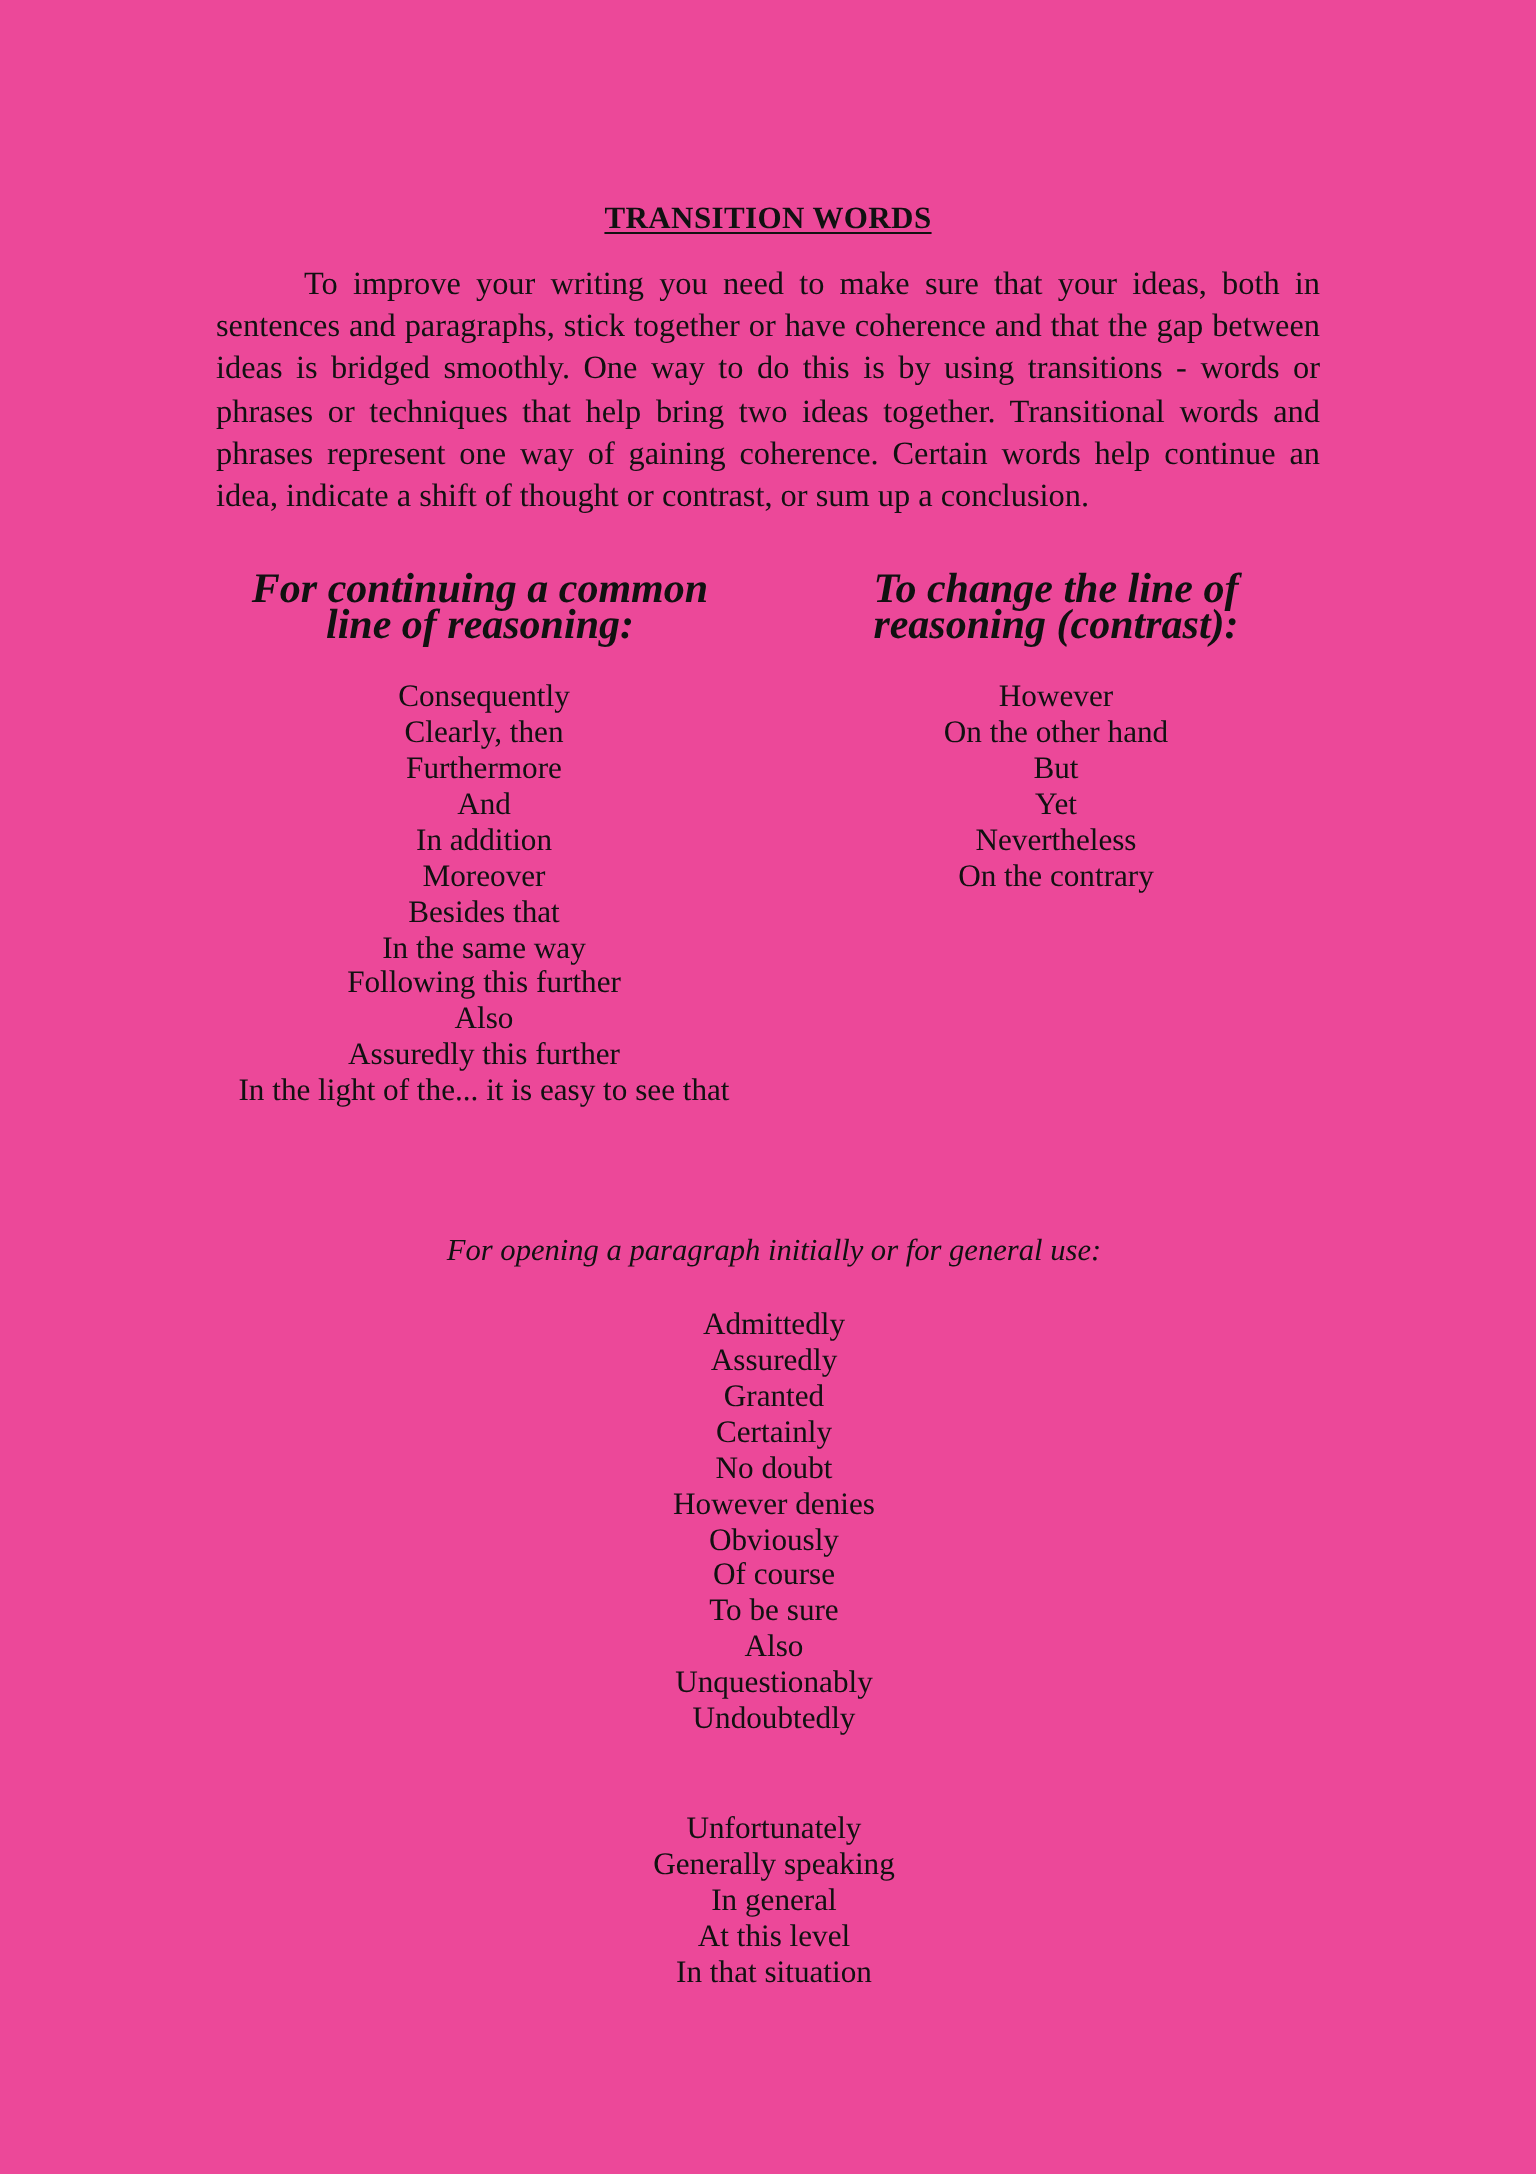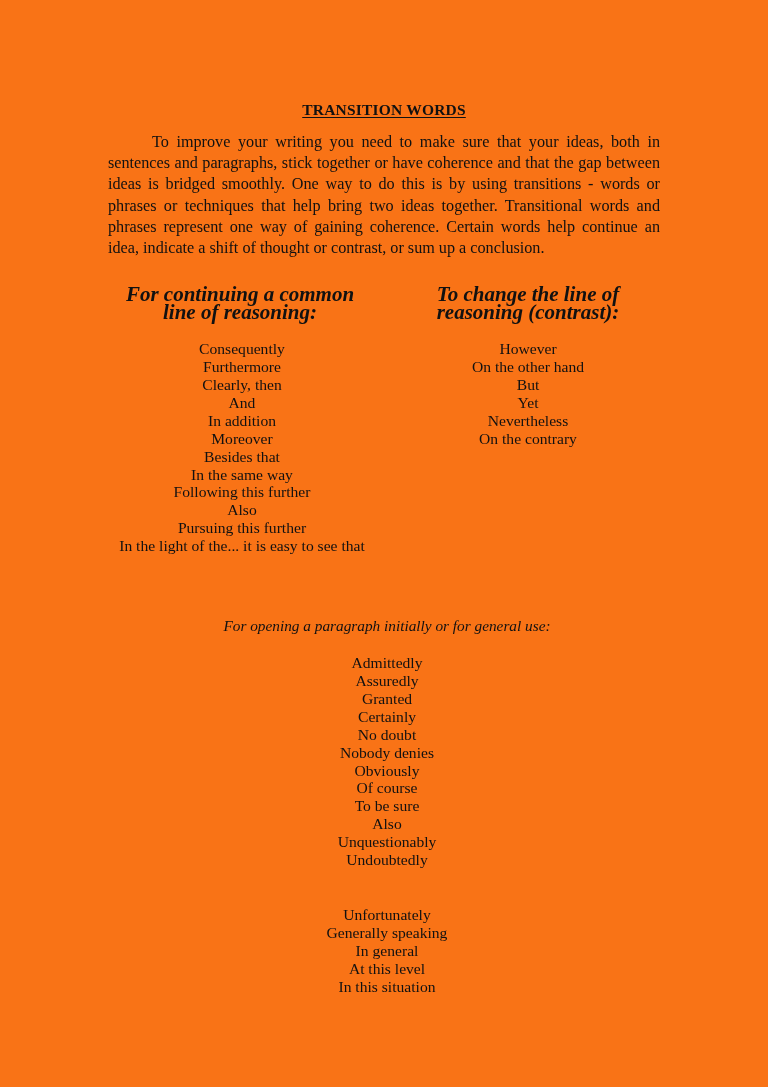--- a/index.html
+++ b/index.html
@@ -15,21 +15,21 @@
     font-family: "Liberation Serif", "DejaVu Serif", serif;
     color: #111111;
     -webkit-font-smoothing: antialiased;
   }
   .page {
     position: absolute;
     left: 0;
     top: 0;
     width: 768px;
     height: 1087px;
-    background: #f97316;
+    background: #ec4899;
     overflow: hidden;
   }
   .content {
     position: absolute;
     left: 108px;
     top: 100px;
     width: 552px;
   }
 
   
@@ -129,30 +129,30 @@
     <h1 class="doc-title"><span>TRANSITION WORDS</span></h1>
 
     <p class="intro">To improve your writing you need to make sure that your ideas, both in sentences and paragraphs, stick together or have coherence and that the gap between ideas is bridged smoothly. One way to do this is by using transitions - words or phrases or techniques that help bring two ideas together. Transitional words and phrases represent one way of gaining coherence. Certain words help continue an idea, indicate a shift of thought or contrast, or sum up a conclusion.</p>
 
     <div class="columns">
 
       <div class="col col-left">
         <div class="col-heading">For continuing a common line of reasoning:</div>
         <ul class="word-list">
             <li>Consequently</li>
+            <li>Clearly, then</li>
             <li>Furthermore</li>
-            <li>Clearly, then</li>
             <li>And</li>
             <li>In addition</li>
             <li>Moreover</li>
             <li>Besides that</li>
             <li>In the same way</li>
             <li>Following this further</li>
             <li>Also</li>
-            <li>Pursuing this further</li>
+            <li>Assuredly this further</li>
             <li>In the light of the... it is easy to see that</li>
           </ul>
       </div>
 
       <div class="col col-right">
         <div class="col-heading">To change the line of reasoning (contrast):</div>
         <ul class="word-list">
             <li>However</li>
             <li>On the other hand</li>
             <li>But</li>
@@ -165,32 +165,32 @@
     </div>
 
     <div class="section-full">
       <div class="section-heading">For opening a paragraph initially or for general use:</div>
       <ul class="word-list">
           <li>Admittedly</li>
           <li>Assuredly</li>
           <li>Granted</li>
           <li>Certainly</li>
           <li>No doubt</li>
-          <li>Nobody denies</li>
+          <li>However denies</li>
           <li>Obviously</li>
           <li>Of course</li>
           <li>To be sure</li>
           <li>Also</li>
           <li>Unquestionably</li>
           <li>Undoubtedly</li>
         </ul>
       <div class="group-gap"></div>
       <ul class="word-list">
           <li>Unfortunately</li>
           <li>Generally speaking</li>
           <li>In general</li>
           <li>At this level</li>
-          <li>In this situation</li>
+          <li>In that situation</li>
         </ul>
     </div>
 
   </div>
 </div>
 
 </body></html>

